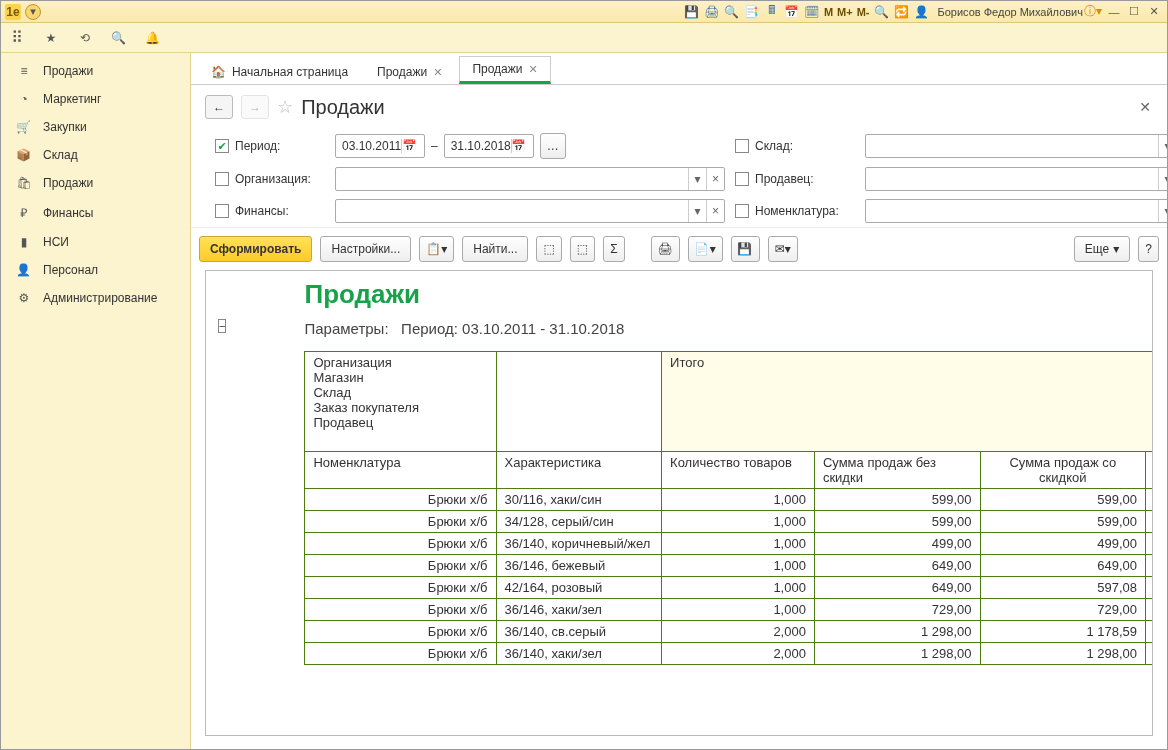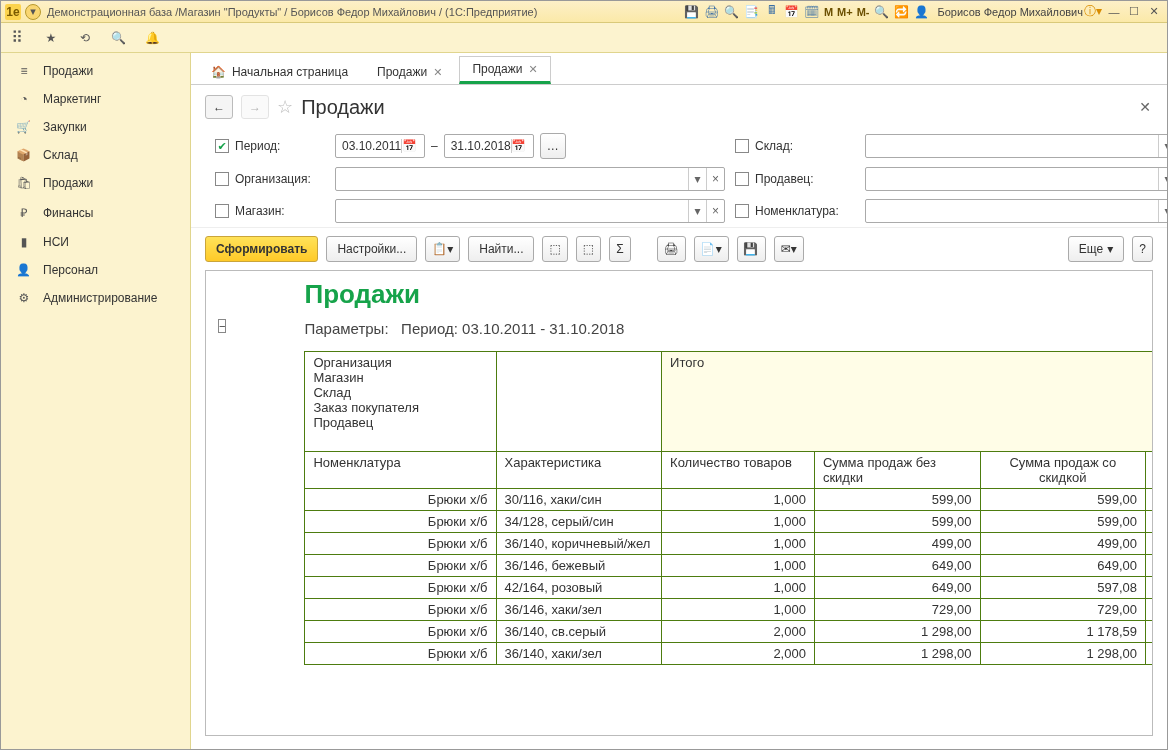--- a/index.html
+++ b/index.html
@@ -34,21 +34,21 @@
   .filters label { display:flex; align-items:center; gap:6px;}
   .chk { width:14px; height:14px; border:1px solid #888; display:inline-flex; align-items:center; justify-content:center; background:#fff;}
   .chk.on::after { content:"✔"; color:#16a34a; font-size:11px; line-height:1;}
   .datebox { display:flex; align-items:center; gap:6px;}
   .inp { height:24px; border:1px solid #aaa; background:#fff; padding:0 6px; display:flex; align-items:center; border-radius:2px;}
   .dateinp { width:90px;}
   .calicon { width:22px; border-left:1px solid #ccc; display:flex; align-items:center; justify-content:center; cursor:pointer;}
   .combo { display:flex; height:24px; border:1px solid #aaa; border-radius:2px; background:#fff;}
   .combo .cval { flex:1;}
   .combo .cbtn { width:18px; border-left:1px solid #ccc; display:flex; align-items:center; justify-content:center; cursor:pointer; color:#666;}
-  .toolbar { display:flex; align-items:flex-end; gap:8px; padding:8px 14px; border-top:1px solid #eee;}
+  .toolbar { display:flex; align-items:flex-end; gap:8px; padding:8px 8px; border-top:1px solid #eee;}
   .btn { height:26px; border:1px solid #aaa; background:linear-gradient(#fff,#eee); border-radius:3px; padding:0 10px; display:flex; align-items:center; gap:4px; cursor:pointer; font-size:12px;}
   .btn.primary { background:linear-gradient(#ffe259,#ffca28); border-color:#caa53a; font-weight:bold;}
   .btn.icon { padding:0 6px;}
   .toolbar .grow { flex:1;}
   .report { margin:0 14px 8px 14px; border:1px solid #bbb; height: calc(100% - 230px); overflow:auto; position:relative;}
   .rpad { padding:8px 0 0 8px;}
   .collapse { width:14px; height:14px; border:1px solid #888; display:inline-flex; align-items:center; justify-content:center; font-size:11px; cursor:pointer; margin-right:8px; margin-left:4px; color:#333; background:#fff;}
   .rtitle { color:#16a34a; font-size:26px; font-weight:bold; margin-left:90px; margin-bottom:10px;}
   .params { margin-left:90px; font-size:15px; color:#444; margin-bottom:14px;}
   .grid { margin-left:90px; border-collapse:collapse; font-size:13px; min-width:1020px;}
@@ -56,21 +56,20 @@
   .grid .num { text-align:right;}
   .grid .yellow { background:#fffde7;}
   .grid .hdr { font-weight:normal;}
 </style>
 </head>
 <body>
 
 <div class="titlebar">
   <div class="logo">1e</div>
   <div class="drop">▾</div>
-  <span class="title-text">Демонстрационная база /Магазин "Продукты" / Борисов Федор Михайлович / (1С:Предприятие)</span>
   <span class="spacer"></span>
   <span class="ticon">💾</span>
   <span class="ticon">🖨</span>
   <span class="ticon">🔍</span>
   <span class="ticon">📑</span>
   <span class="ticon">🖩</span>
   <span class="ticon">📅</span>
   <span class="ticon">🗓</span>
   <span class="mtxt">M</span>
   <span class="mtxt">M+</span>
@@ -200,21 +199,21 @@
           <span>Продавец:</span>
         </label>
       <div class="combo">
           <div class="cval"></div>
           <div class="cbtn">▾</div>
           <div class="cbtn">×</div>
         </div>
 
       <label>
           <span class="chk"></span>
-          <span>Магазин:</span>
+          <span>Финансы:</span>
         </label>
       <div class="combo">
           <div class="cval"></div>
           <div class="cbtn">▾</div>
           <div class="cbtn">×</div>
         </div>
       <label>
           <span class="chk"></span>
           <span>Номенклатура:</span>
         </label>

